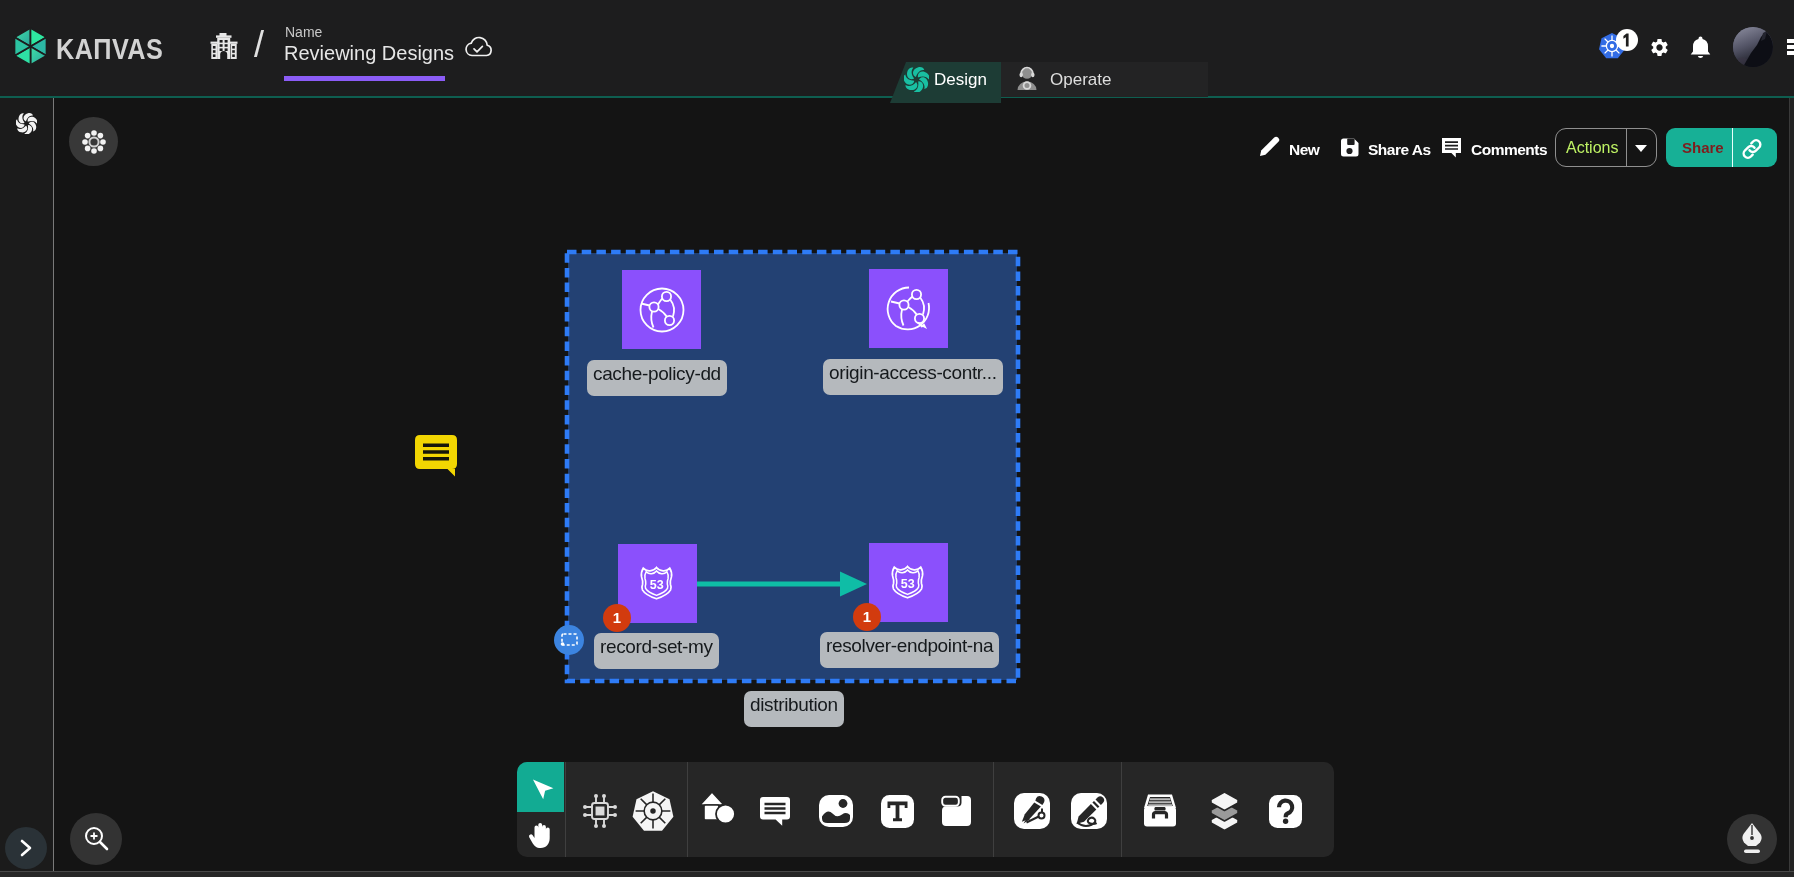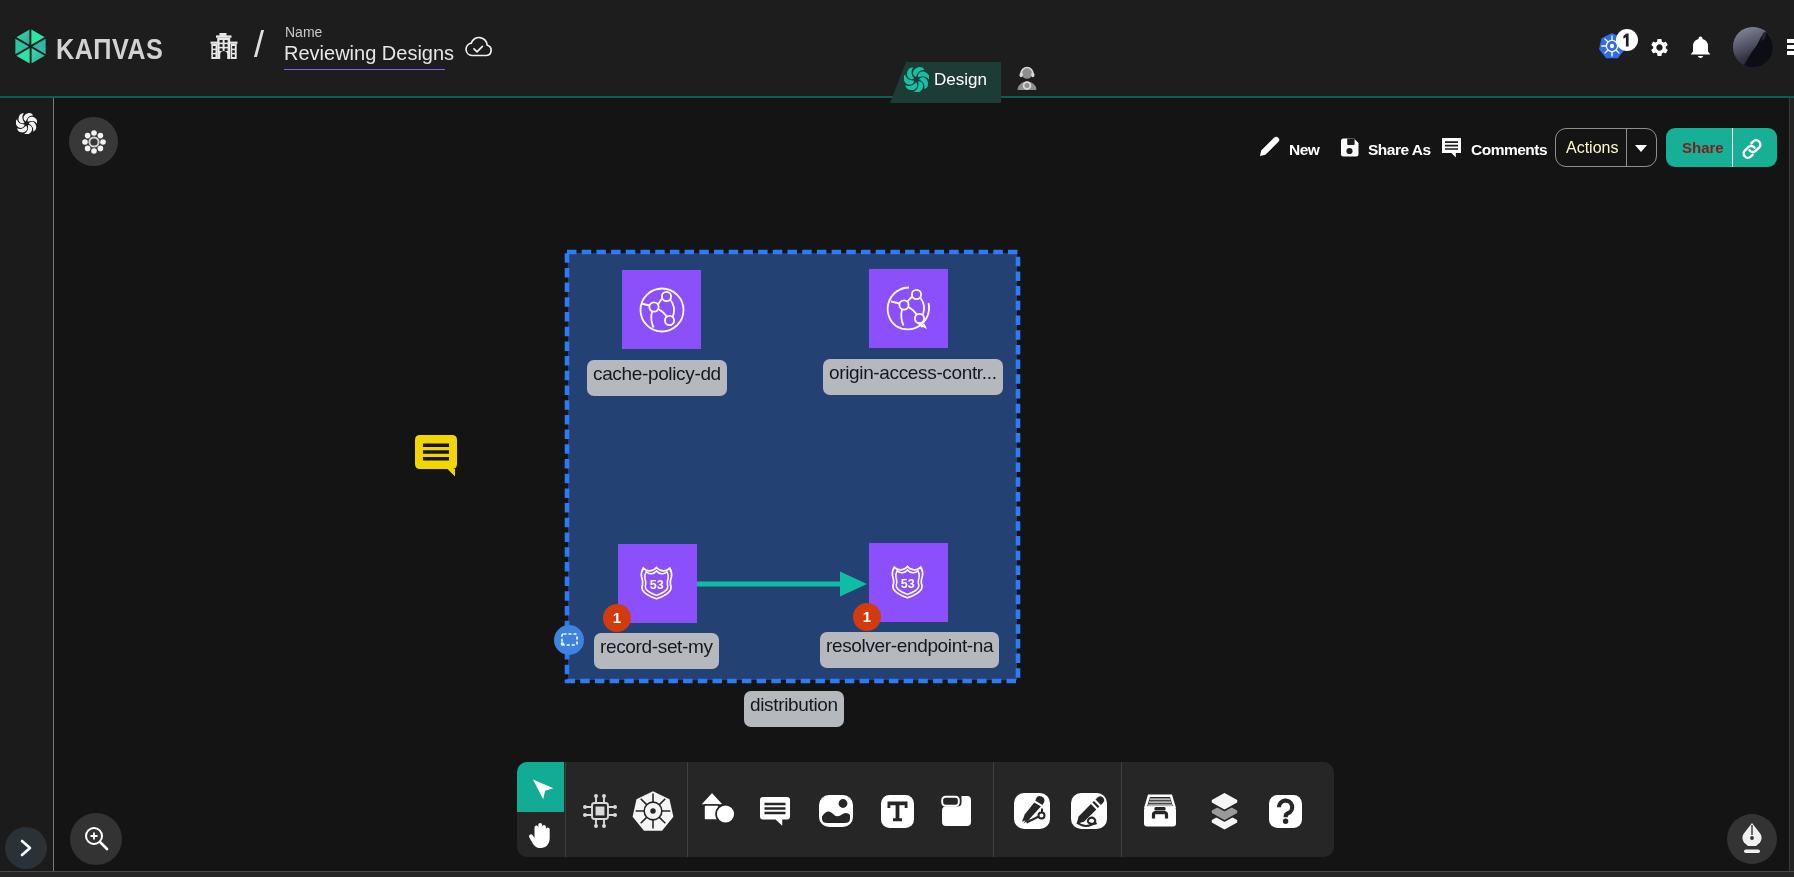--- a/index.html
+++ b/index.html
@@ -4,21 +4,21 @@
 <style>
 * { margin:0; padding:0; box-sizing:border-box; -webkit-font-smoothing:antialiased; }
 html,body { width:1794px; height:877px; overflow:hidden; background:#141414; font-family:"Liberation Sans", sans-serif; }
 #stage { position:absolute; top:0; left:0; width:1794px; height:877px; }
 .abs { position:absolute; }
 
 
 #topbar { position:absolute; top:0; left:0; width:1794px; height:98px; background:#1d1d1e; border-bottom:2px solid #0e5e50; }
 #logoText { position:absolute; left:56px; top:33px; font-size:29px; font-weight:bold; color:#d2d2d2; letter-spacing:0.5px; transform:scaleX(0.87); transform-origin:left; }
 #nameLabel { position:absolute; left:285px; top:24px; font-size:14px; font-weight:normal; color:#c8c8c8; }
-#nameValue { position:absolute; left:284px; top:42px; width:161px; font-size:20px; color:#e6e6e6; border-bottom:1px solid #8b5cf6; padding-bottom:4px; white-space:nowrap; }
+#nameValue { position:absolute; left:284px; top:42px; width:161px; font-size:20px; color:#e6e6e6; border-bottom:5px solid #8b5cf6; padding-bottom:11px; white-space:nowrap; }
 #slash { position:absolute; left:254px; top:24px; font-size:36px; font-weight:300; color:#e0e0e0; }
 
 
 #designTab { position:absolute; left:890px; top:62px; width:111px; height:41px; background:#1d3c35; clip-path:polygon(16px 0, 100% 0, 100% 100%, 0 100%); }
 #designTab span { position:absolute; left:44px; top:8px; font-size:17px; color:#fff; }
 #operateTab { position:absolute; left:1001px; top:62px; width:207px; height:35px; background:#232324; }
 #operateTab span { position:absolute; left:49px; top:8px; font-size:17px; color:#dedede; }
 
 
 #k8sBadge { position:absolute; left:1616px; top:29px; width:22px; height:22px; border-radius:50%; background:#fff; color:#222; font-size:14px; font-weight:bold; text-align:center; line-height:22px; }
@@ -27,21 +27,21 @@
 
 
 #sidebar { position:absolute; left:0; top:98px; width:54px; height:779px; background:#1b1b1b; border-right:1px solid #7a7a7a; }
 #rightstrip { position:absolute; left:1789px; top:98px; width:5px; height:779px; background:#232323; border-left:1px solid #3a3a3a; }
 #bottomstrip { position:absolute; left:0; top:871px; width:1794px; height:6px; background:#262626; border-top:1px solid #484848; }
 
 
 .btnrow { position:absolute; top:141px; color:#fff; font-size:15.5px; font-weight:bold; letter-spacing:-0.5px; }
 #actionsBtn { position:absolute; left:1555px; top:128px; width:102px; height:39px; border:1px solid #8f8f8f; border-radius:11px; }
 #actionsBtn .divider { position:absolute; left:70px; top:0; width:1px; height:100%; background:#8f8f8f; }
-#actionsBtn span { position:absolute; left:10px; top:10px; font-size:16px; color:#fef9c3; }
+#actionsBtn span { position:absolute; left:10px; top:10px; font-size:16px; color:#bef264; }
 #shareBtn { position:absolute; left:1666px; top:128px; width:111px; height:39px; border-radius:9px; background:#17b096; }
 #shareBtn .divider { position:absolute; left:66px; top:0; width:1px; height:100%; background:#e8fffb; }
 #shareBtn span { position:absolute; left:16px; top:11px; font-size:15px; font-weight:bold; color:#7f1d1d; }
 
 
 #selFill { position:absolute; left:568px; top:253px; width:449px; height:427px; background:#234173; }
 .node { position:absolute; width:79px; height:79px; background:#8b50fc; }
 .nlabel { position:absolute; height:36px; background:#b5b9bd; border-radius:7px; color:#15191c; font-size:19px; letter-spacing:-0.35px; text-align:center; line-height:28px; padding:0 6px; white-space:nowrap; }
 .badge { position:absolute; width:28px; height:28px; border-radius:50%; background:#d23b0e; color:#fff; font-size:15px; font-weight:bold; text-align:center; line-height:28px; }
 
@@ -103,20 +103,23 @@
   <svg class="abs" style="left:464px; top:36px" width="28" height="24" viewBox="0 0 28 24" fill="none" stroke="#f0f0f0" stroke-width="1.7">
     <path d="M22.5 19.5 H8 A6.2 6.2 0 0 1 7.2 7.2 A8.2 8.2 0 0 1 23.2 9.3 A5.2 5.2 0 0 1 22.5 19.5 Z" stroke-linejoin="round"></path>
     <path d="M10 12.8 l3 3 l5.4 -5.4" stroke-linecap="round" stroke-linejoin="round"></path>
   </svg>
   <div id="nameLabel">Name</div>
   <div id="nameValue">Reviewing Designs</div>
   <div id="slash">/</div>
   <div id="designTab">
       <span>Design</span>
     </div>
+  <div id="operateTab">
+      <span>Operate</span>
+    </div>
   <svg class="abs" style="left:904px; top:67px" width="25" height="25" viewBox="-10.5 -10.5 21 21">
     <g fill="#19bfa2">
       <g id="db">
           <path d="M-0.5 -2 C -4.5 -4 -3.5 -9 1.5 -10.3 C 4.5 -10.8 6 -9.5 6.5 -8 C 3 -8.5 0.5 -5.5 -0.5 -2 Z"></path>
         </g>
       <use href="#db" transform="rotate(51)"></use>
         <use href="#db" transform="rotate(102)"></use>
         <use href="#db" transform="rotate(153)"></use>
       <use href="#db" transform="rotate(204)"></use>
         <use href="#db" transform="rotate(255)"></use>

